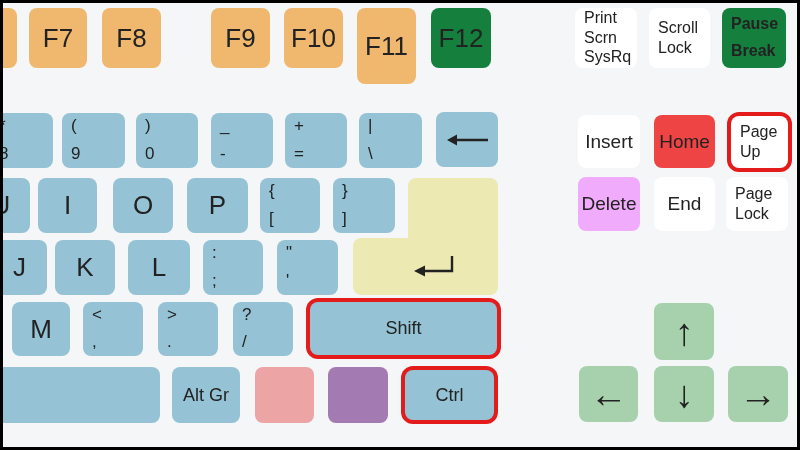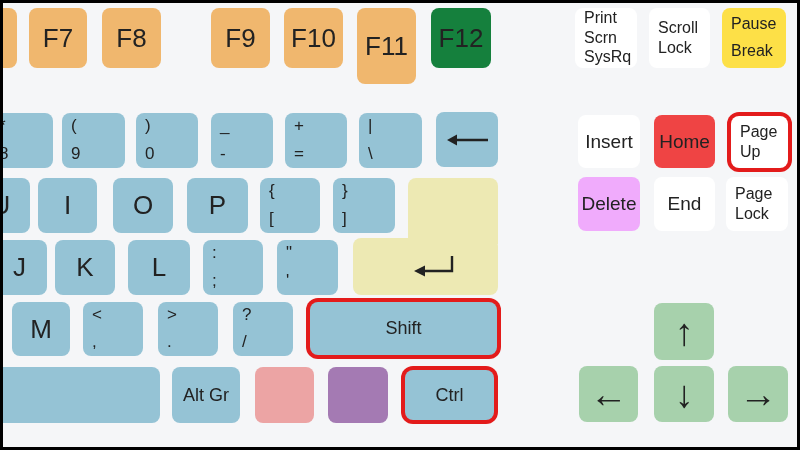--- a/index.html
+++ b/index.html
@@ -163,21 +163,21 @@
       </div>
       <div class="key lines" data-name="key-print-scrn-sysrq" style="left: 575px; top: 8px; width: 62px; height: 60px; background: rgb(255, 255, 255); text-align: center;">
         <span data-name="key-label-line">Print</span>
         <span data-name="key-label-line">Scrn</span>
         <span data-name="key-label-line">SysRq</span>
       </div>
       <div class="key lines" data-name="key-scroll-lock" style="left: 649px; top: 8px; width: 61px; height: 60px; background: rgb(255, 255, 255); text-align: right;">
         <span data-name="key-label-line">Scroll</span>
         <span data-name="key-label-line">Lock</span>
       </div>
-      <div class="key lines spread" data-name="key-pause-break" style="left: 722px; top: 8px; width: 64px; height: 60px; background: #fde047;">
+      <div class="key lines spread" data-name="key-pause-break" style="left: 722px; top: 8px; width: 64px; height: 60px; background: #15803d; font-weight: bold;">
         <span data-name="key-label-line">Pause</span>
         <span data-name="key-label-line">Break</span>
       </div>
       <div class="key fs-white" data-name="key-insert" style="left: 578px; top: 115px; width: 62px; height: 53px; background: rgb(255, 255, 255);">
         <span data-name="key-label">Insert</span>
       </div>
       <div class="key fs-white" data-name="key-home" style="left: 654px; top: 115px; width: 61px; height: 53px; background: #ef4444;">
         <span data-name="key-label">Home</span>
       </div>
       <div class="key hl lines" data-name="key-page-up" style="left: 731px; top: 116px; width: 57px; height: 52px; background: rgb(255, 255, 255); box-shadow: rgb(227, 27, 27) 0px 0px 0px 4px;">

